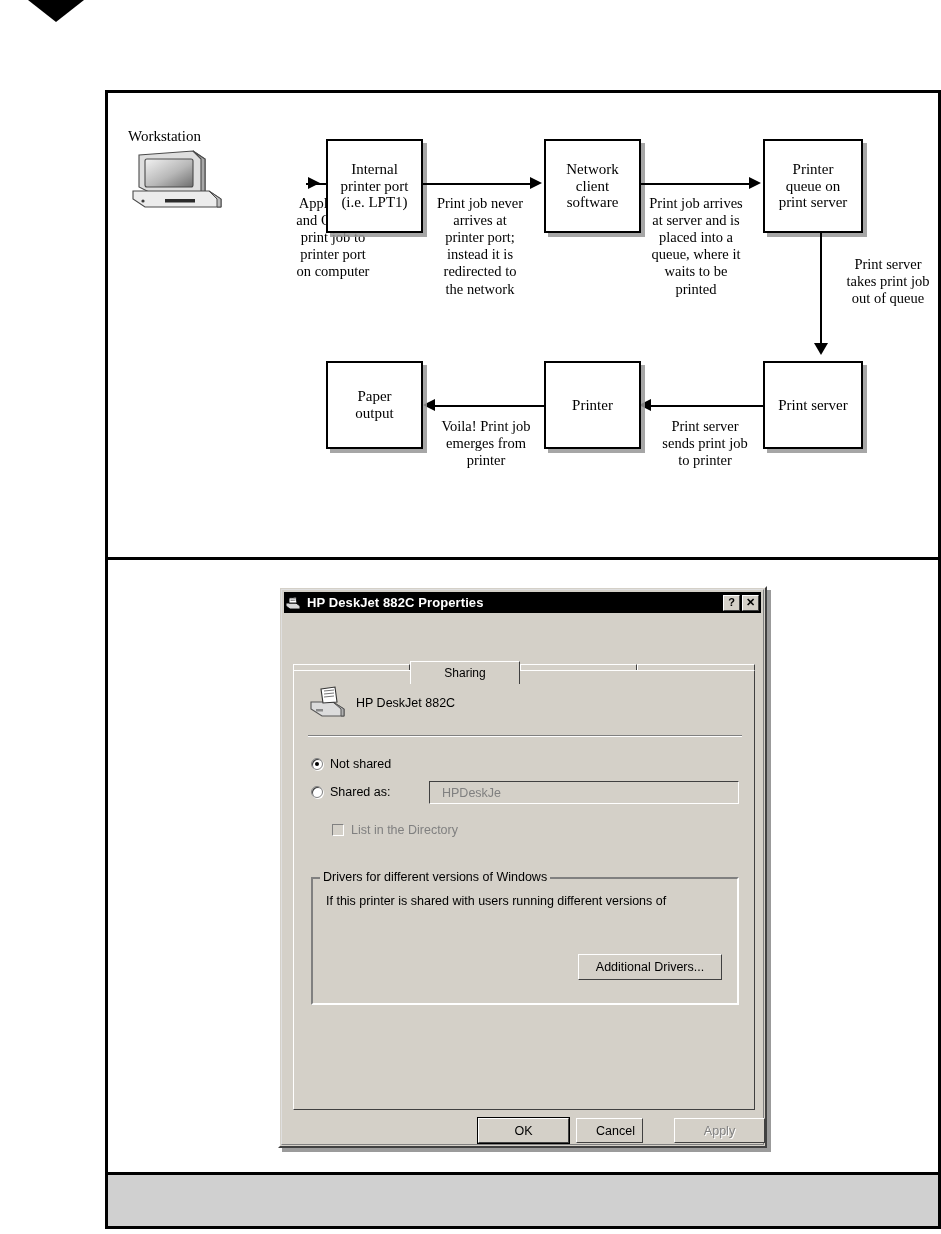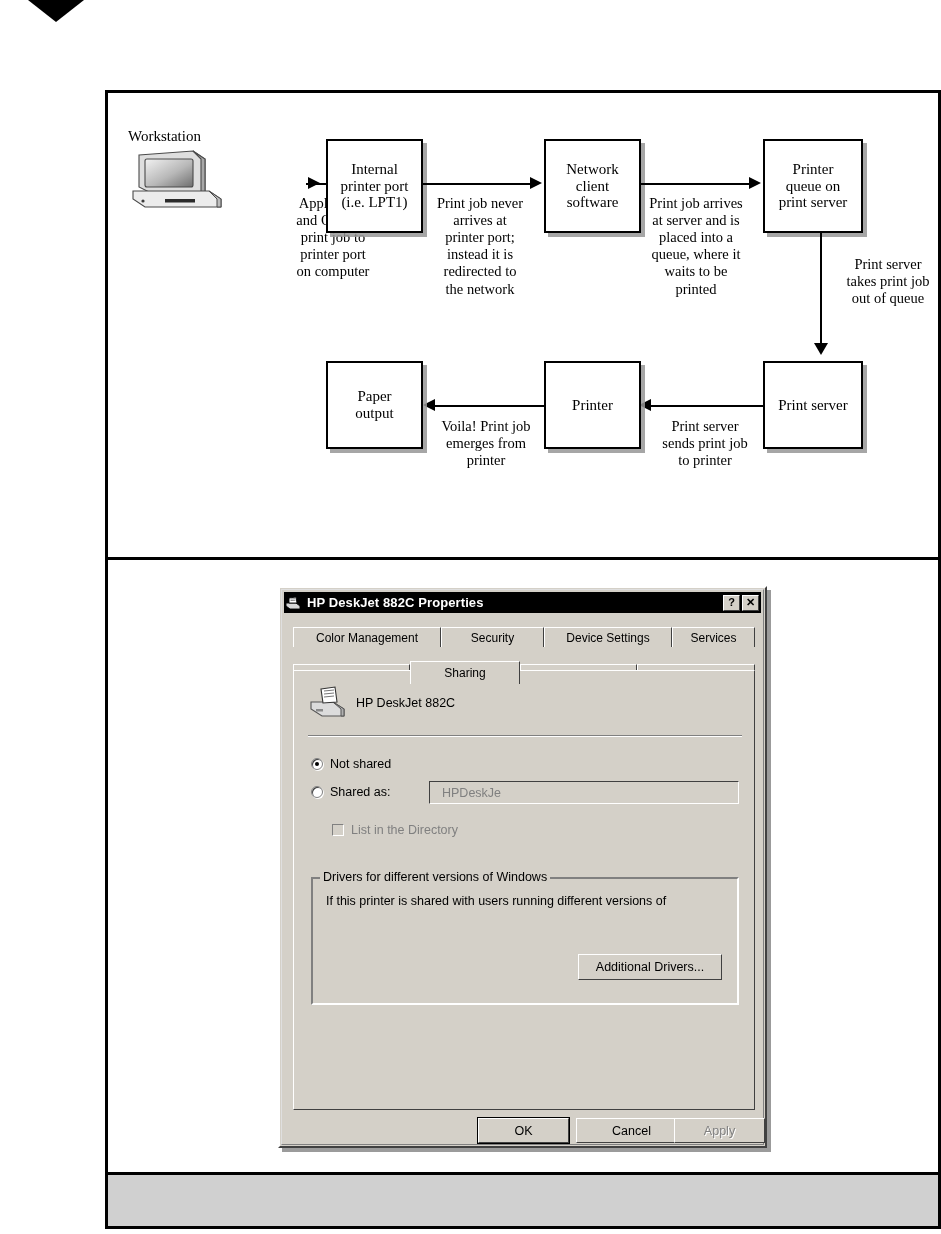--- a/index.html
+++ b/index.html
@@ -258,34 +258,20 @@
           <line x1="6.5" y1="5.6" x2="11.5" y2="5.2" stroke="#555" stroke-width=".7"></line>
         </svg>
       </span>
       <span class="title-text">HP DeskJet 882C Properties</span>
       <span class="title-btns">
         <span class="tbtn">?</span>
         <span class="tbtn">✕</span>
       </span>
     </div>
 
-    <div class="tabrow" style="left:13px;top:39px;width:462px;">
-      <div class="tab" style="width:148px;">
-        <span>Color Management</span>
-        </div>
-      <div class="tab" style="width:103px;">
-        <span>Security</span>
-        </div>
-      <div class="tab" style="width:128px;">
-        <span>Device Settings</span>
-        </div>
-      <div class="tab" style="width:83px;">
-        <span>Services</span>
-        </div>
-    </div>
 
     <div class="tabrow" style="left:13px;top:61px;width:462px;align-items:flex-end;">
       <div class="tab" style="width:117px;">
         <span>General</span>
         </div>
       <div class="tab sel" style="width:110px;margin-top:12px;">
         <span>Sharing</span>
         </div>
       <div class="tab" style="width:117px;">
         <span>Ports</span>
@@ -341,21 +327,21 @@
       </div>
       <div class="btn" style="left:284px;top:283px;width:144px;height:26px;">
         <span>Additional Drivers...</span>
       </div>
 
     </div>
 
     <div class="btn default" style="left:198px;top:530px;width:91px;height:25px;">
       <span>OK</span>
     </div>
-    <div class="btn" style="left:296px;top:530px;width:99px;height:25px;padding-left:12px;">
+    <div class="btn" style="left:296px;top:530px;width:67px;height:25px;padding-left:12px;">
       <span>Cancel</span>
     </div>
     <div class="btn off" style="left:394px;top:530px;width:91px;height:25px;">
       <span>Apply</span>
     </div>
   </div>
 
   <div class="caption-bar" style="height:54px;">
     <span></span>
   </div>

